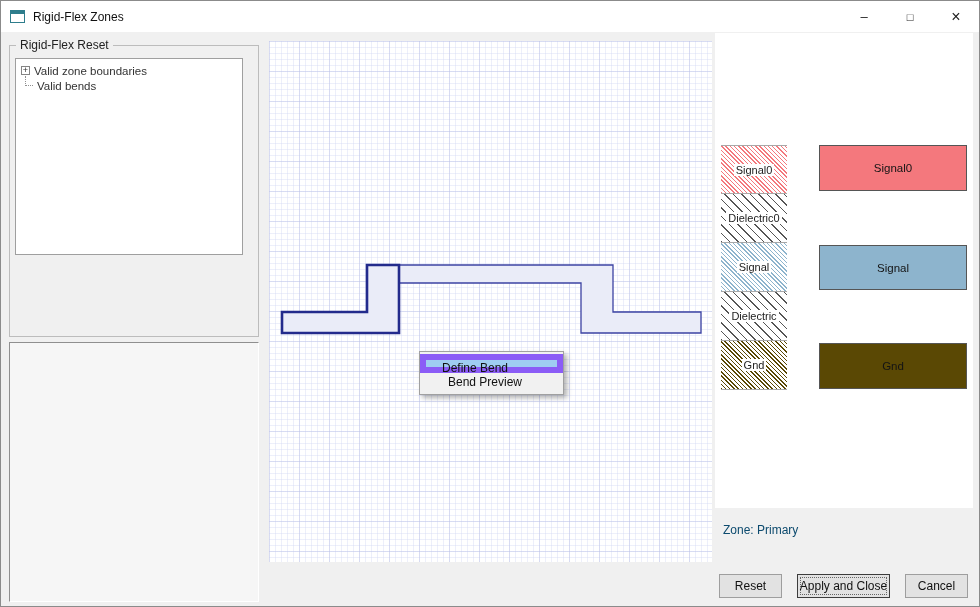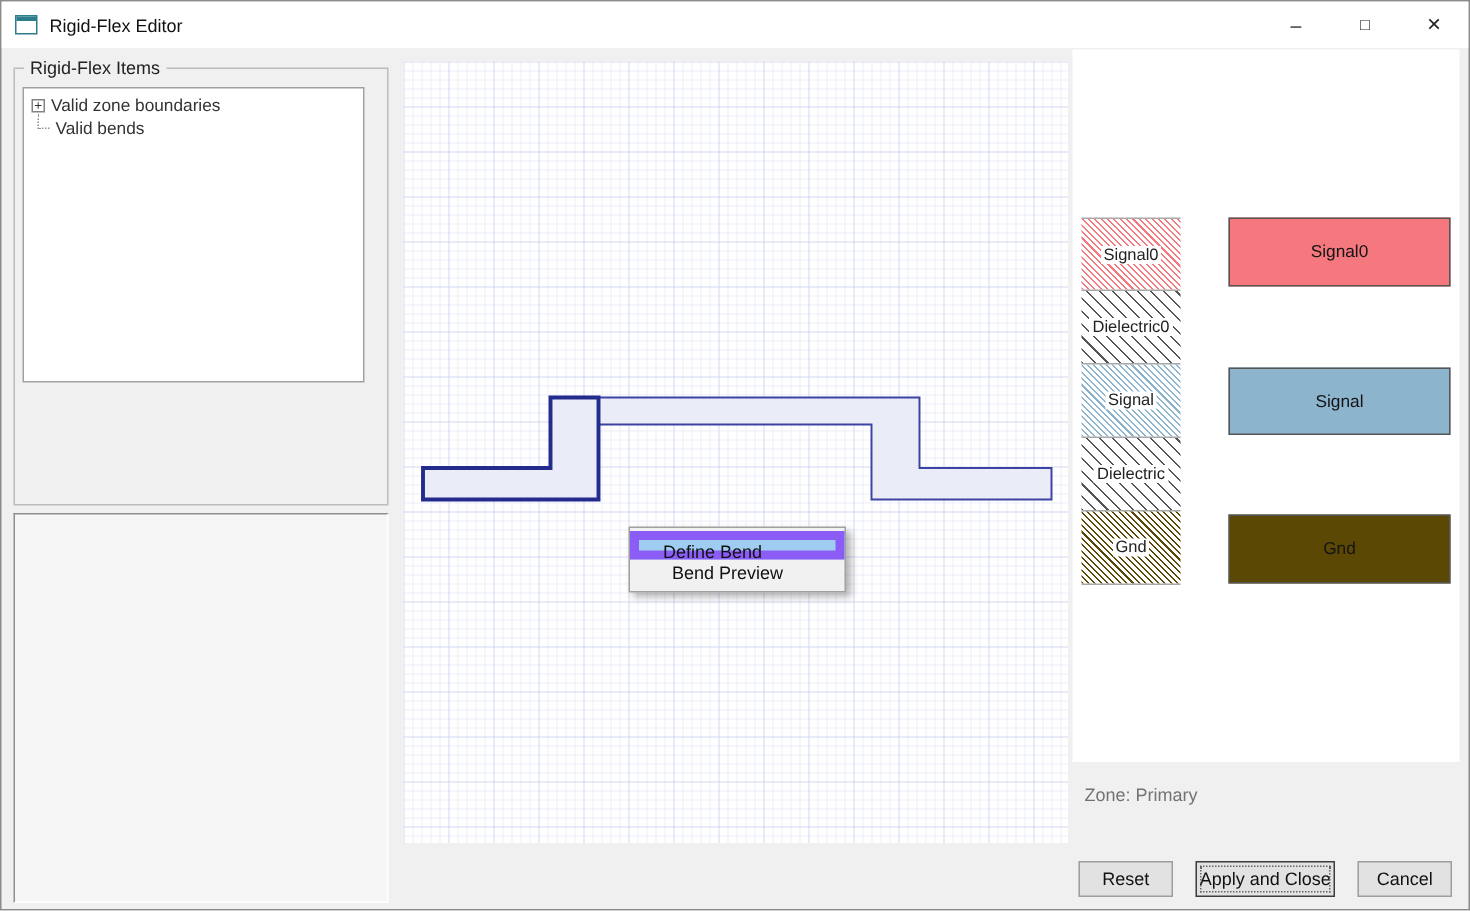--- a/index.html
+++ b/index.html
@@ -74,52 +74,52 @@
   .hatch-row:first-child { border-top:1px solid #a8a8a8; }
   .hatch-label { background:#ffffff; padding:0 2px; font-size:11px; color:#222;
                  white-space:nowrap; }
   .layer-block { position:absolute; left:104px; width:148px; border:1px solid #555;
                  display:flex; align-items:center; justify-content:center;
                  font-size:11.5px; color:#141414; }
   #block-signal0 { top:112px; height:46px; }
   #block-signal  { top:212px; height:45px; }
   #block-gnd     { top:310px; height:46px; }
 
-  .zone-label { position:absolute; left:722px; top:522px; font-size:12px; color:#737373; }
+  .zone-label { position:absolute; left:722px; top:522px; font-size:12px; color:#0c4a6e; }
 
   
   .btn { position:absolute; top:573px; height:24px; background:#e2e2e2;
          border:1px solid #9e9e9e; font-size:12px; font-family:inherit; color:#111; }
   #btn-reset  { left:718px; width:63px; }
   #btn-apply  { left:796px; width:93px; border:1px solid #3c3c3c;
                 outline:1px dotted #666; outline-offset:-4px; }
   #btn-cancel { left:904px; width:63px; }
 </style>
 </head>
 <body>
 
 <div class="window">
 
   <div class="titlebar">
     <span class="app-icon"></span>
-    <span class="window-title">Rigid-Flex Editor</span>
+    <span class="window-title">Rigid-Flex Zones</span>
     <span class="titlebar-spacer"></span>
     <button class="win-btn">
       <span>–</span>
     </button>
     <button class="win-btn">
       <span class="sq">□</span>
     </button>
     <button class="win-btn">
       <span class="x">×</span>
     </button>
   </div>
 
   <div class="groupbox">
-    <span class="groupbox-title">Rigid-Flex Items</span>
+    <span class="groupbox-title">Rigid-Flex Reset</span>
 
     <div class="tree-box">
       <div class="tree-item">
         <span class="expander">+</span>
         <span>Valid zone boundaries</span>
       </div>
       <div class="tree-item">
         <span class="connector"></span>
         <span>Valid bends</span>
       </div>

